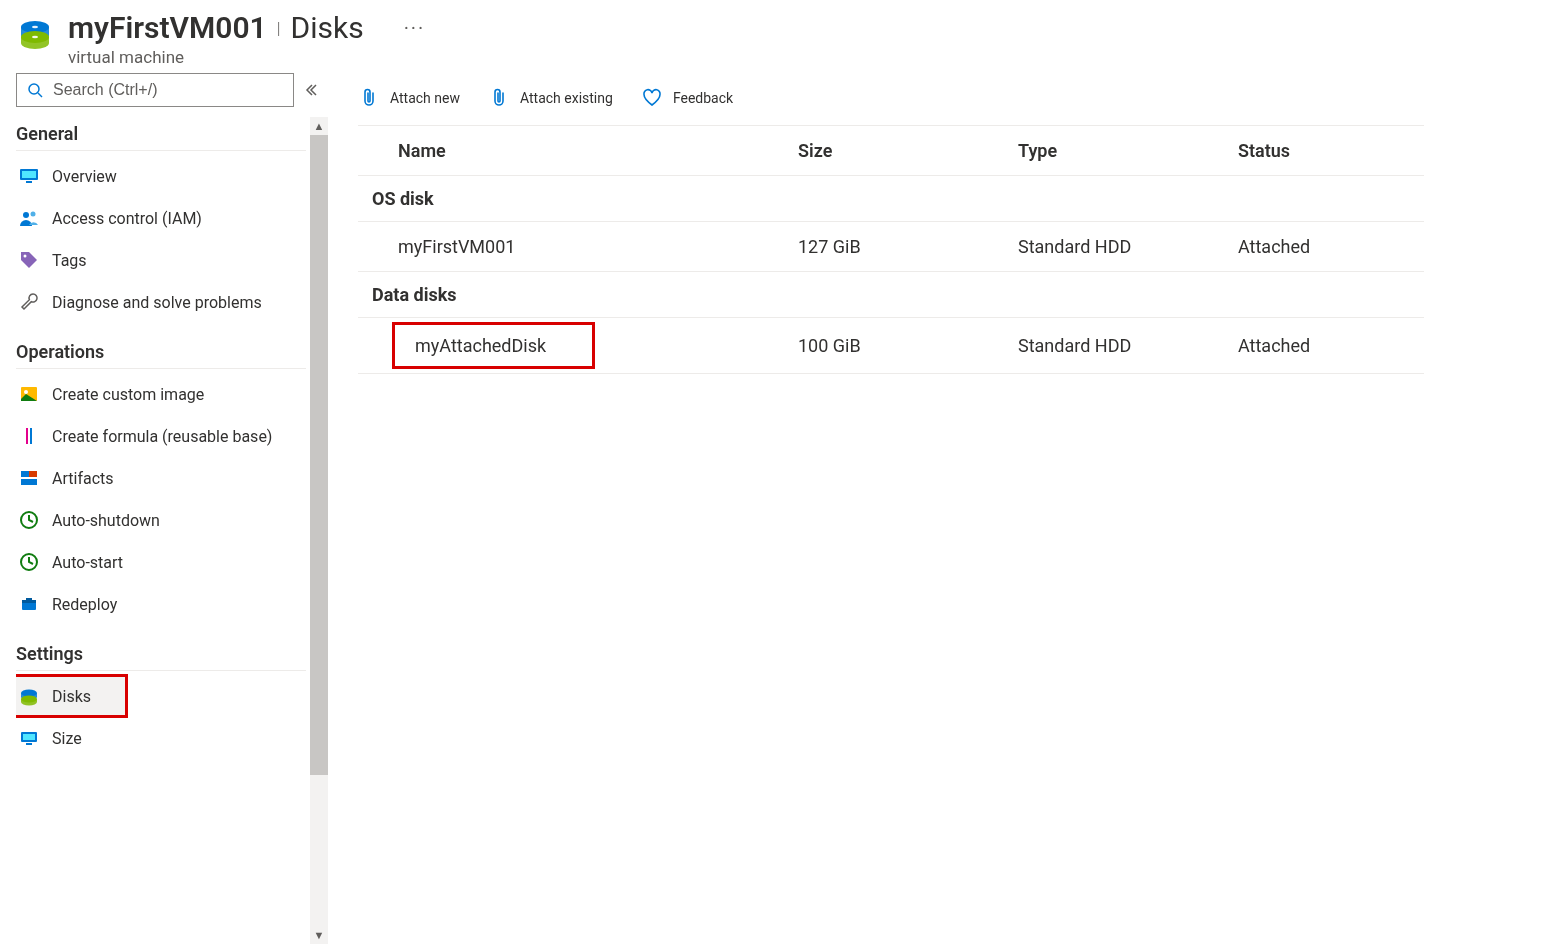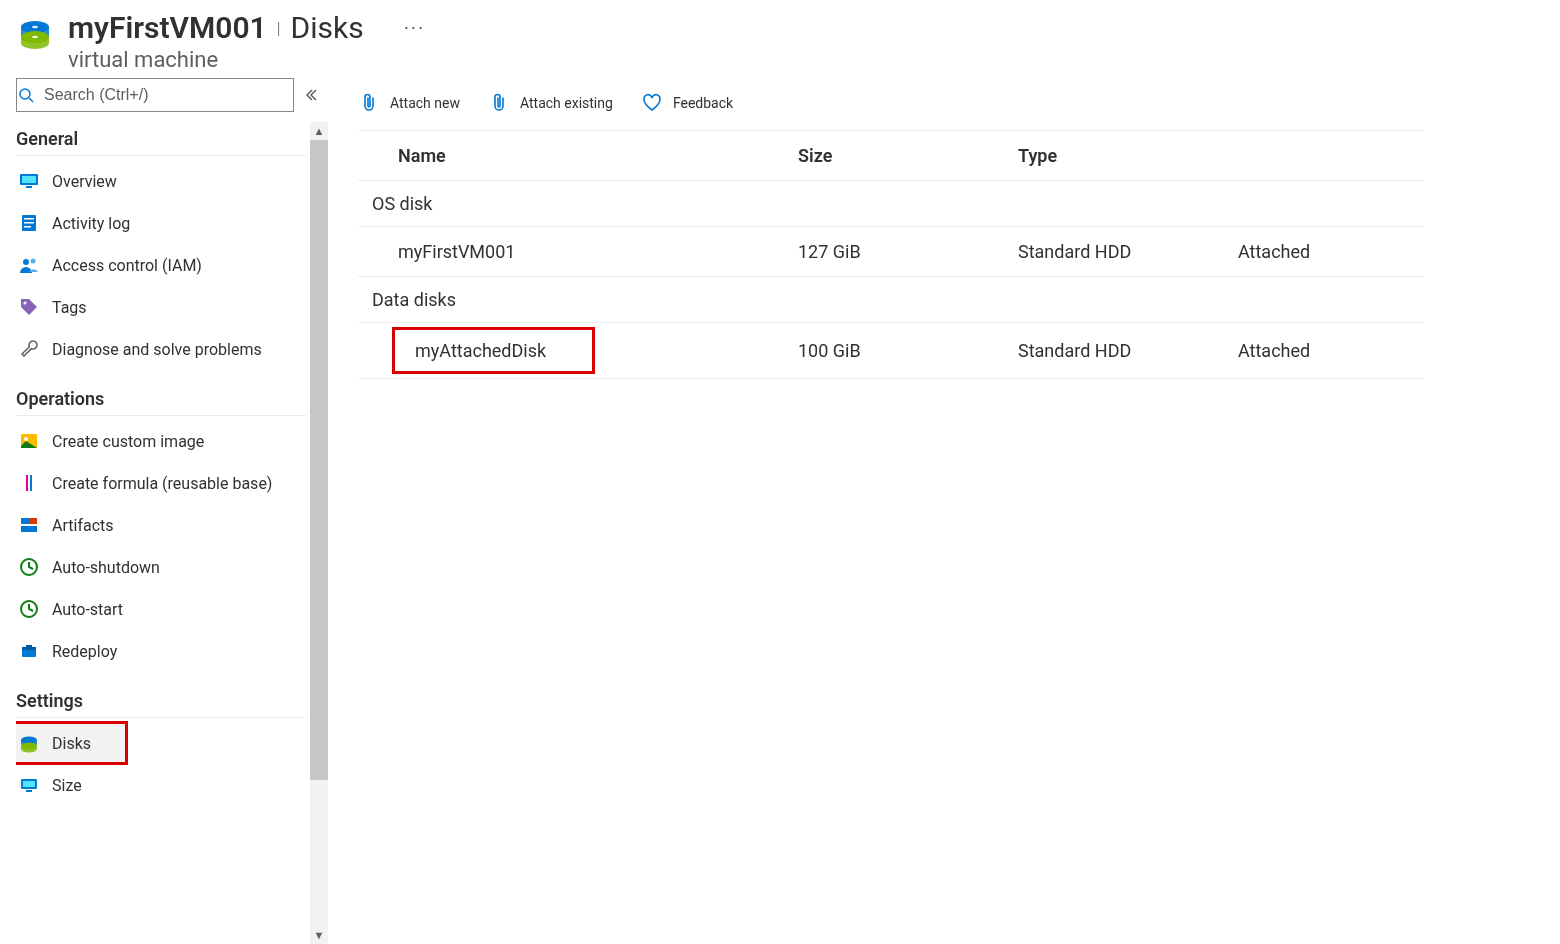--- a/index.html
+++ b/index.html
@@ -17,37 +17,37 @@
     align-items: flex-start;
     gap: 14px;
   }
   .header-icon { width: 38px; height: 38px; display:flex; align-items:center; justify-content:center; margin-top:4px;}
   .title-block { display: flex; flex-direction: column; flex: 1; }
   .title-line { display:flex; align-items:center; gap:10px; }
   .title-line h1 { font-size: 30px; font-weight: 600; margin: 0; }
   .title-line .divider { color: #605e5c; font-weight: 300; }
   .title-line .sub { font-size: 30px; font-weight: 400; color: #323130; }
   .ellipsis { font-size: 20px; color: #605e5c; margin-left: 30px; letter-spacing: 2px; cursor:pointer;}
-  .subtitle { font-size: 22px; color: #605e5c; margin-top: 2px; }
+  .subtitle { font-size: 17px; color: #605e5c; margin-top: 2px; }
   .body { display: flex; flex: 1; overflow: hidden; }
   .sidebar {
     width: 328px;
     padding: 0 0 0 16px;
     display: flex;
     flex-direction: column;
     position: relative;
   }
   .search-row { display:flex; align-items:center; gap:8px; margin-bottom:10px; margin-top:0; padding-right:8px;}
   .search-wrap {
     flex: 1;
     display: flex;
     align-items: center;
     border: 1px solid #8a8886;
     height: 34px;
-    padding: 0 1px;
+    padding: 0 10px;
     background: #fff;
   }
   .search-wrap svg { flex-shrink:0; }
   .search-wrap input {
     border: none; outline: none; flex:1; font-size: 16px; color:#323130; margin-left:8px;
   }
   .search-wrap input::placeholder { color:#605e5c; }
   .collapse-chevron {
     width: 18px; height: 18px; display:flex; align-items:center; justify-content:center; cursor:pointer; color:#605e5c;
   }
@@ -91,21 +91,21 @@
     display:grid;
     grid-template-columns: 40px 400px 220px 220px 1fr;
     align-items:center;
     padding: 14px 0 14px 0;
     border-bottom: 1px solid #edebe9;
     font-size: 18px;
   }
   .thead { font-weight:600; color:#323130; }
   .thead .chev { }
   .group-row {
-    font-weight:400; padding: 12px 0 12px 14px; border-bottom: 1px solid #edebe9; font-size:18px;
+    font-weight:700; padding: 12px 0 12px 14px; border-bottom: 1px solid #edebe9; font-size:18px;
   }
   .trow .cell-name { padding-left: 0; }
   .cell-highlight {
     display:inline-block;
     border: 3px solid #d80000;
     padding: 10px 46px 10px 20px;
     margin: -10px 0 -10px -6px;
   }
 </style>
 </head>
@@ -164,31 +164,20 @@
                   <rect x="1" y="3" width="18" height="11" rx="1" fill="#0078d4"></rect>
                   <rect x="3" y="5" width="14" height="7" fill="#50e6ff"></rect>
                   <rect x="7" y="15" width="6" height="2" fill="#0078d4"></rect>
                 </svg>
             </span>
             <span>Overview</span>
           </div>
           <div class="nav-item">
             <span class="icon">
               <svg width="20" height="20" viewBox="0 0 20 20">
-                  <rect x="3" y="2" width="14" height="16" rx="1" fill="#0078d4"></rect>
-                  <rect x="5" y="5" width="10" height="1.5" fill="#fff"></rect>
-                  <rect x="5" y="9" width="10" height="1.5" fill="#fff"></rect>
-                  <rect x="5" y="13" width="7" height="1.5" fill="#fff"></rect>
-                </svg>
-            </span>
-            <span>Activity log</span>
-          </div>
-          <div class="nav-item">
-            <span class="icon">
-              <svg width="20" height="20" viewBox="0 0 20 20">
                   <circle cx="7" cy="7" r="3" fill="#0078d4"></circle>
                   <path d="M1 18 a6 6 0 0 1 12 0 z" fill="#0078d4"></path>
                   <circle cx="14" cy="6" r="2.5" fill="#50b0e8"></circle>
                   <path d="M10 17 a5 5 0 0 1 9 0 z" fill="#50b0e8"></path>
                 </svg>
             </span>
             <span>Access control (IAM)</span>
           </div>
           <div class="nav-item">
             <span class="icon">
@@ -328,20 +317,21 @@
           <span>Feedback</span>
         </div>
       </div>
 
       <div class="table">
         <div class="thead">
           <span class="chev"></span>
           <span>Name</span>
           <span>Size</span>
           <span>Type</span>
+          <span>Status</span>
         </div>
 
         <div class="group-row">OS disk</div>
         <div class="trow">
           <span></span>
           <span class="cell-name">myFirstVM001</span>
           <span>127 GiB</span>
           <span>Standard HDD</span>
           <span>Attached</span>
         </div>

